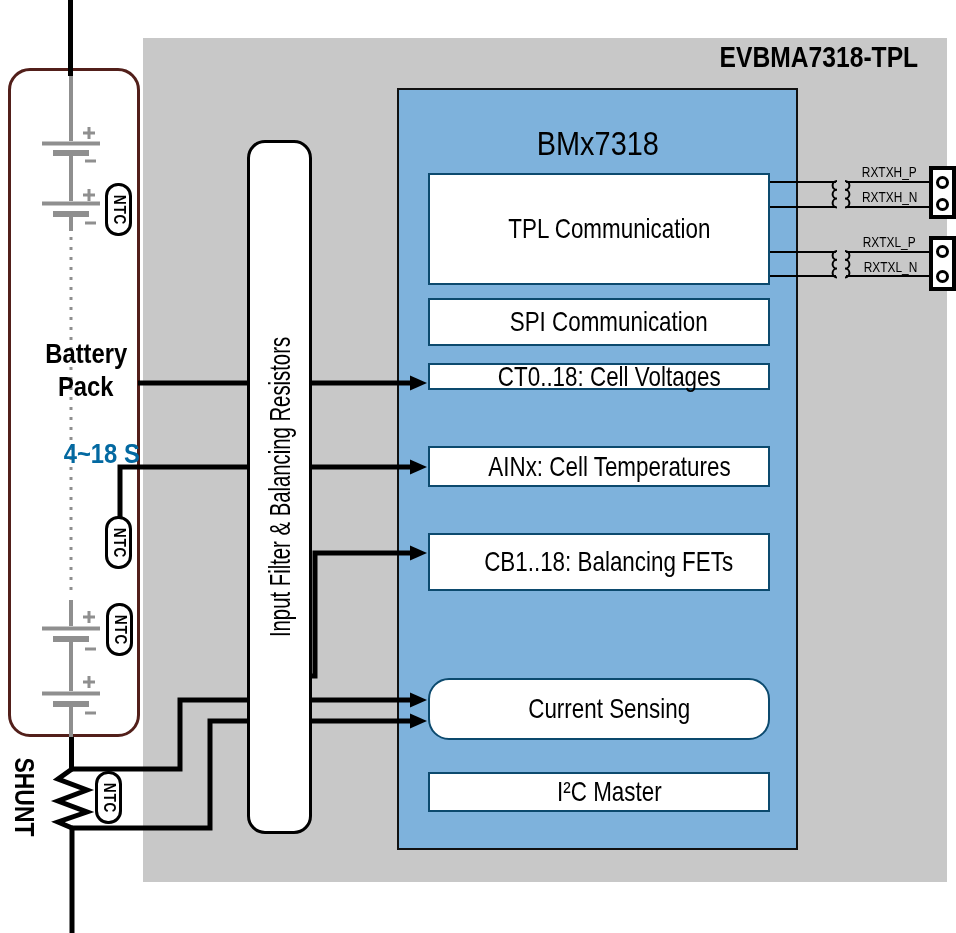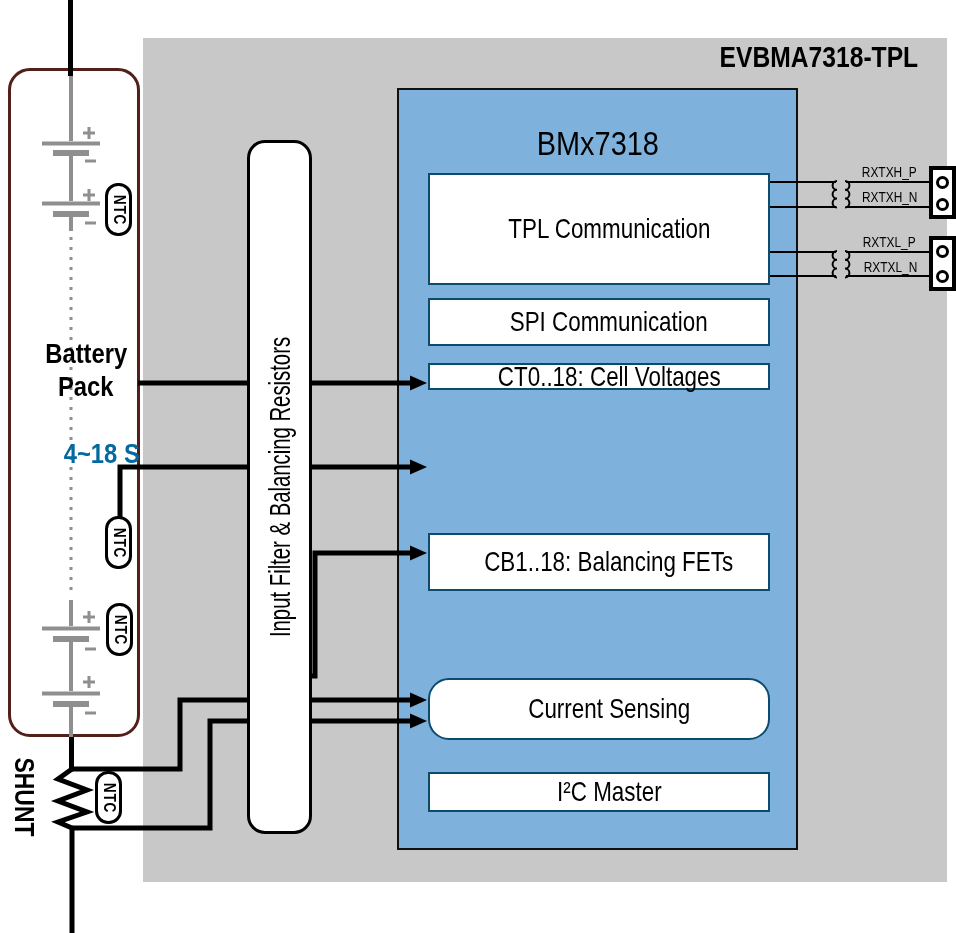--- a/index.html
+++ b/index.html
@@ -118,20 +118,23 @@
 
   <div class="block" style="top:173px;height:112px;">
     <span>TPL Communication</span>
   </div>
   <div class="block" style="top:298px;height:48px;">
     <span>SPI Communication</span>
   </div>
   <div class="block" style="top:363px;height:27px;">
     <span>CT0..18: Cell Voltages</span>
   </div>
+  <div class="block" style="top:446px;height:41px;">
+    <span>AINx: Cell Temperatures</span>
+  </div>
   <div class="block" style="top:533px;height:58px;">
     <span>CB1..18: Balancing FETs</span>
   </div>
   <div class="block" style="top:678px;height:62px;border-radius:21px;">
     <span>Current Sensing</span>
   </div>
   <div class="block" style="top:772px;height:40px;">
     <span>I²C Master</span>
   </div>
 

